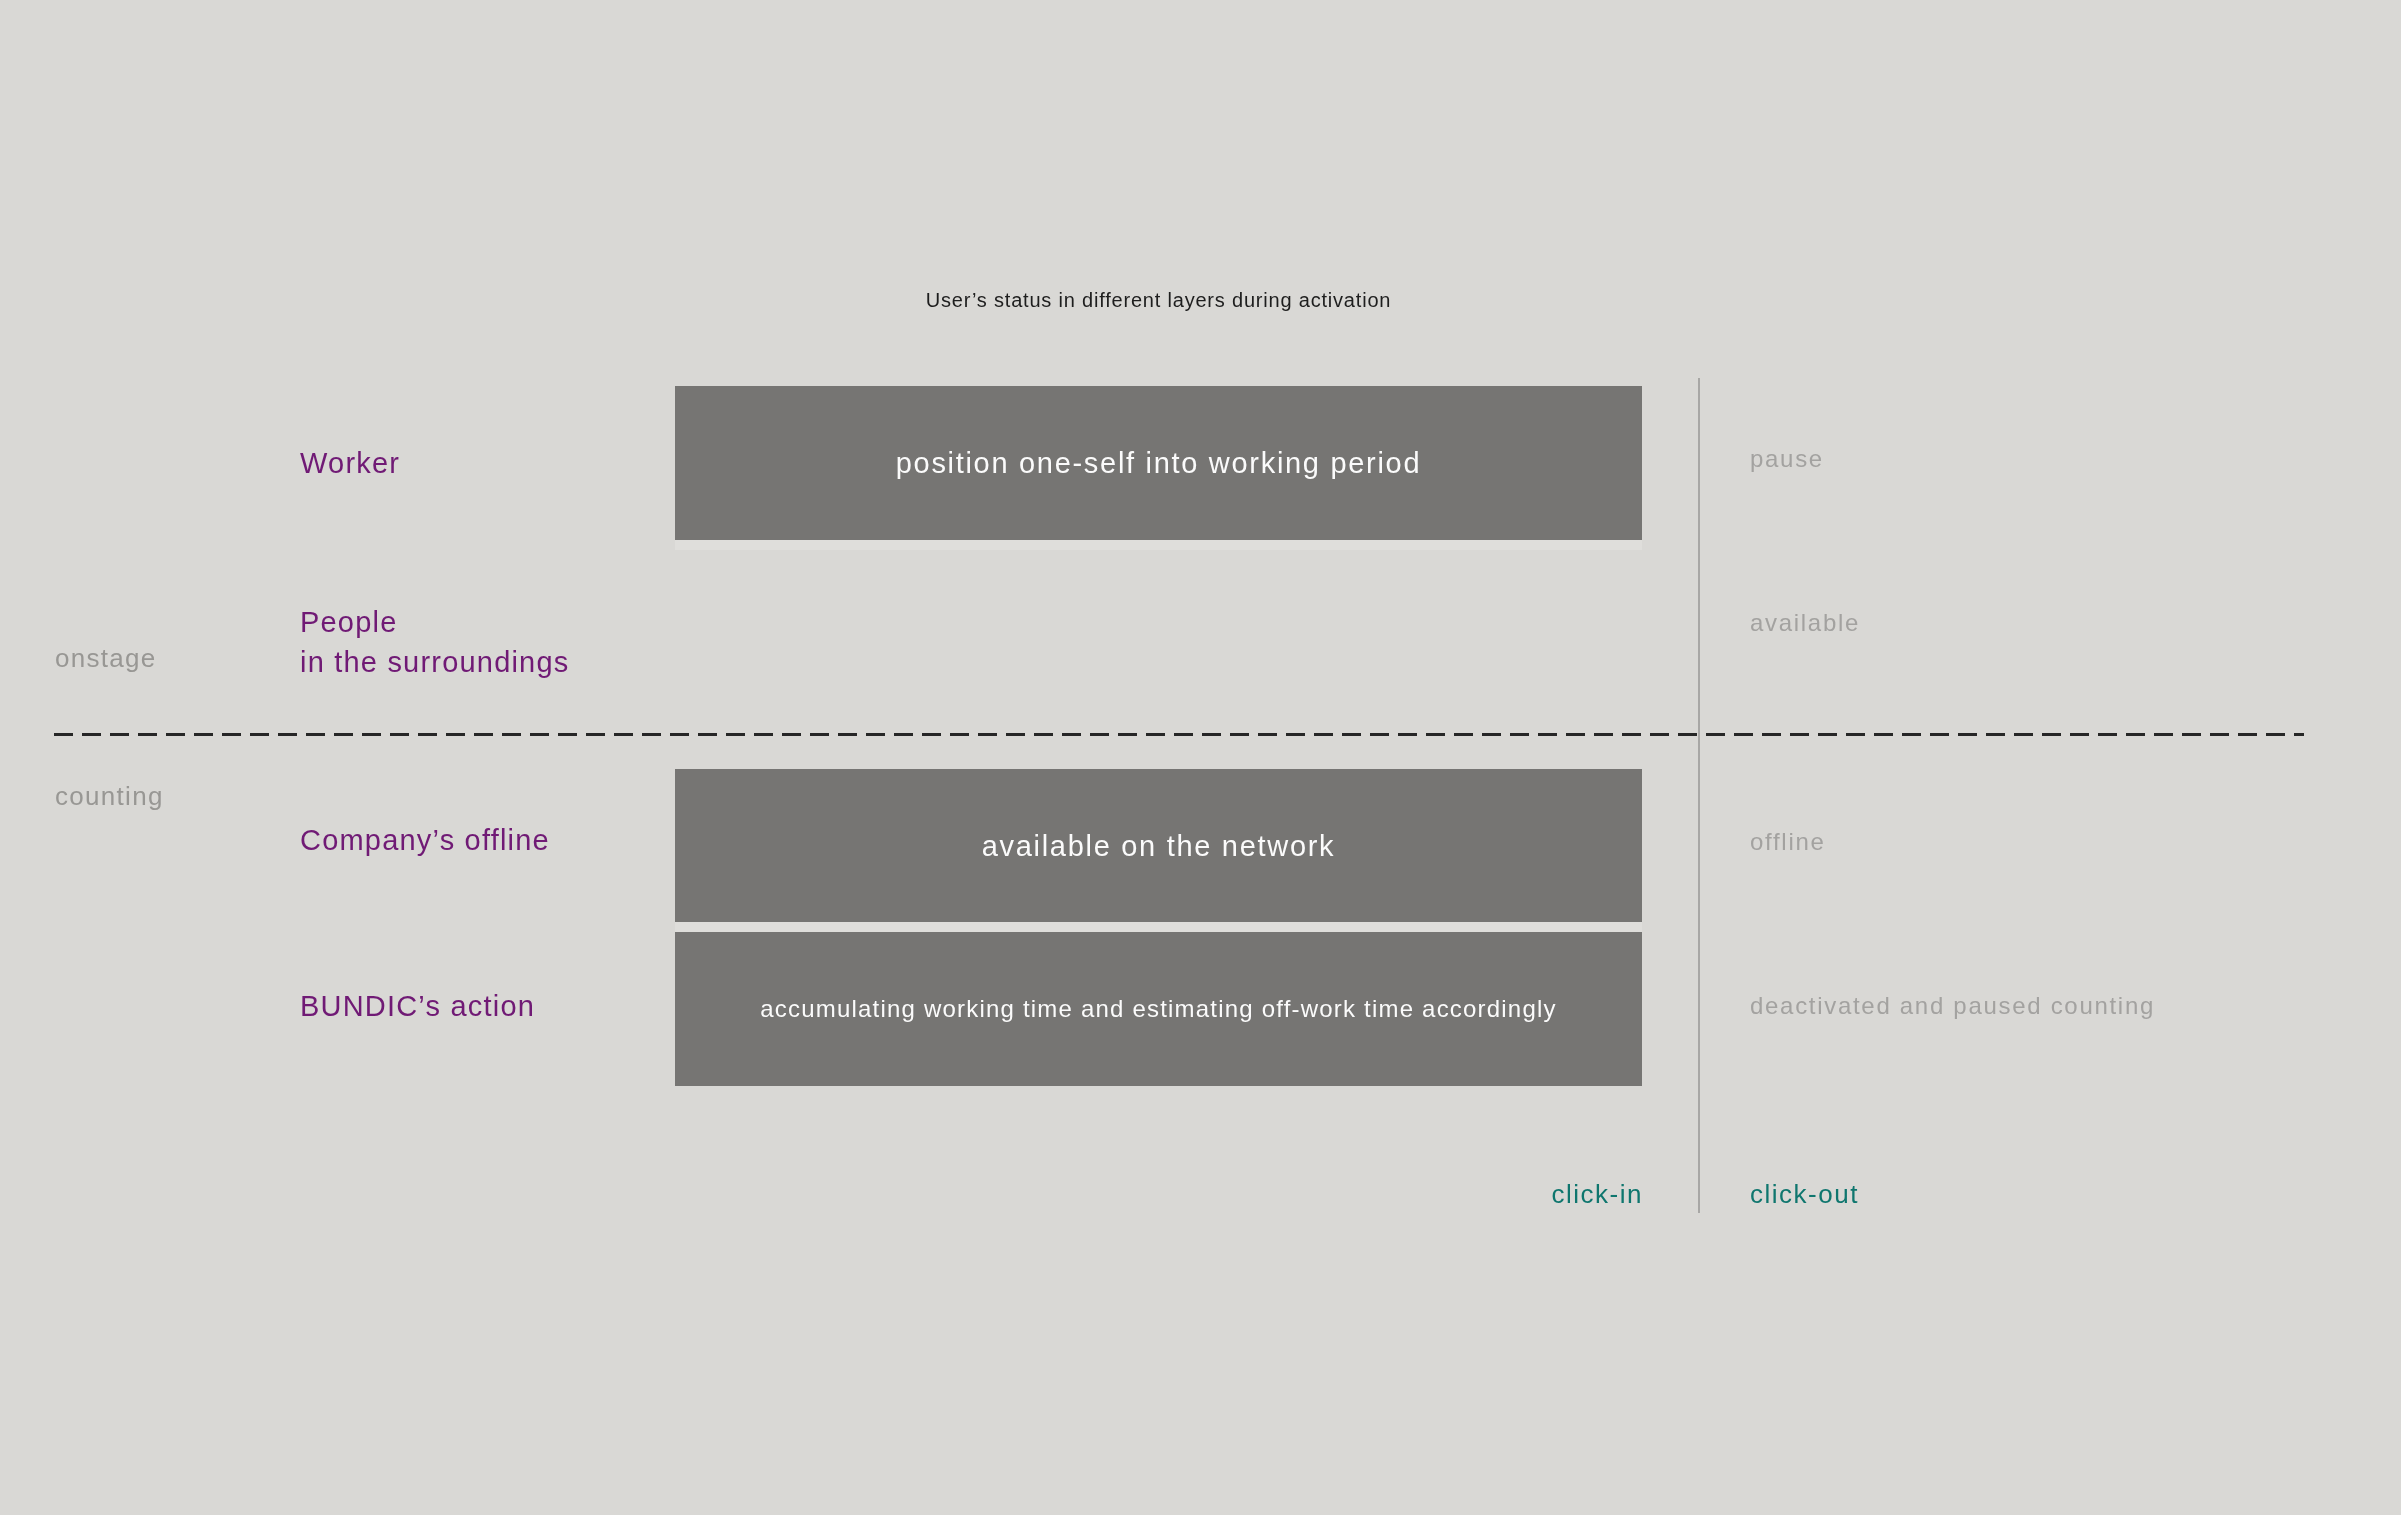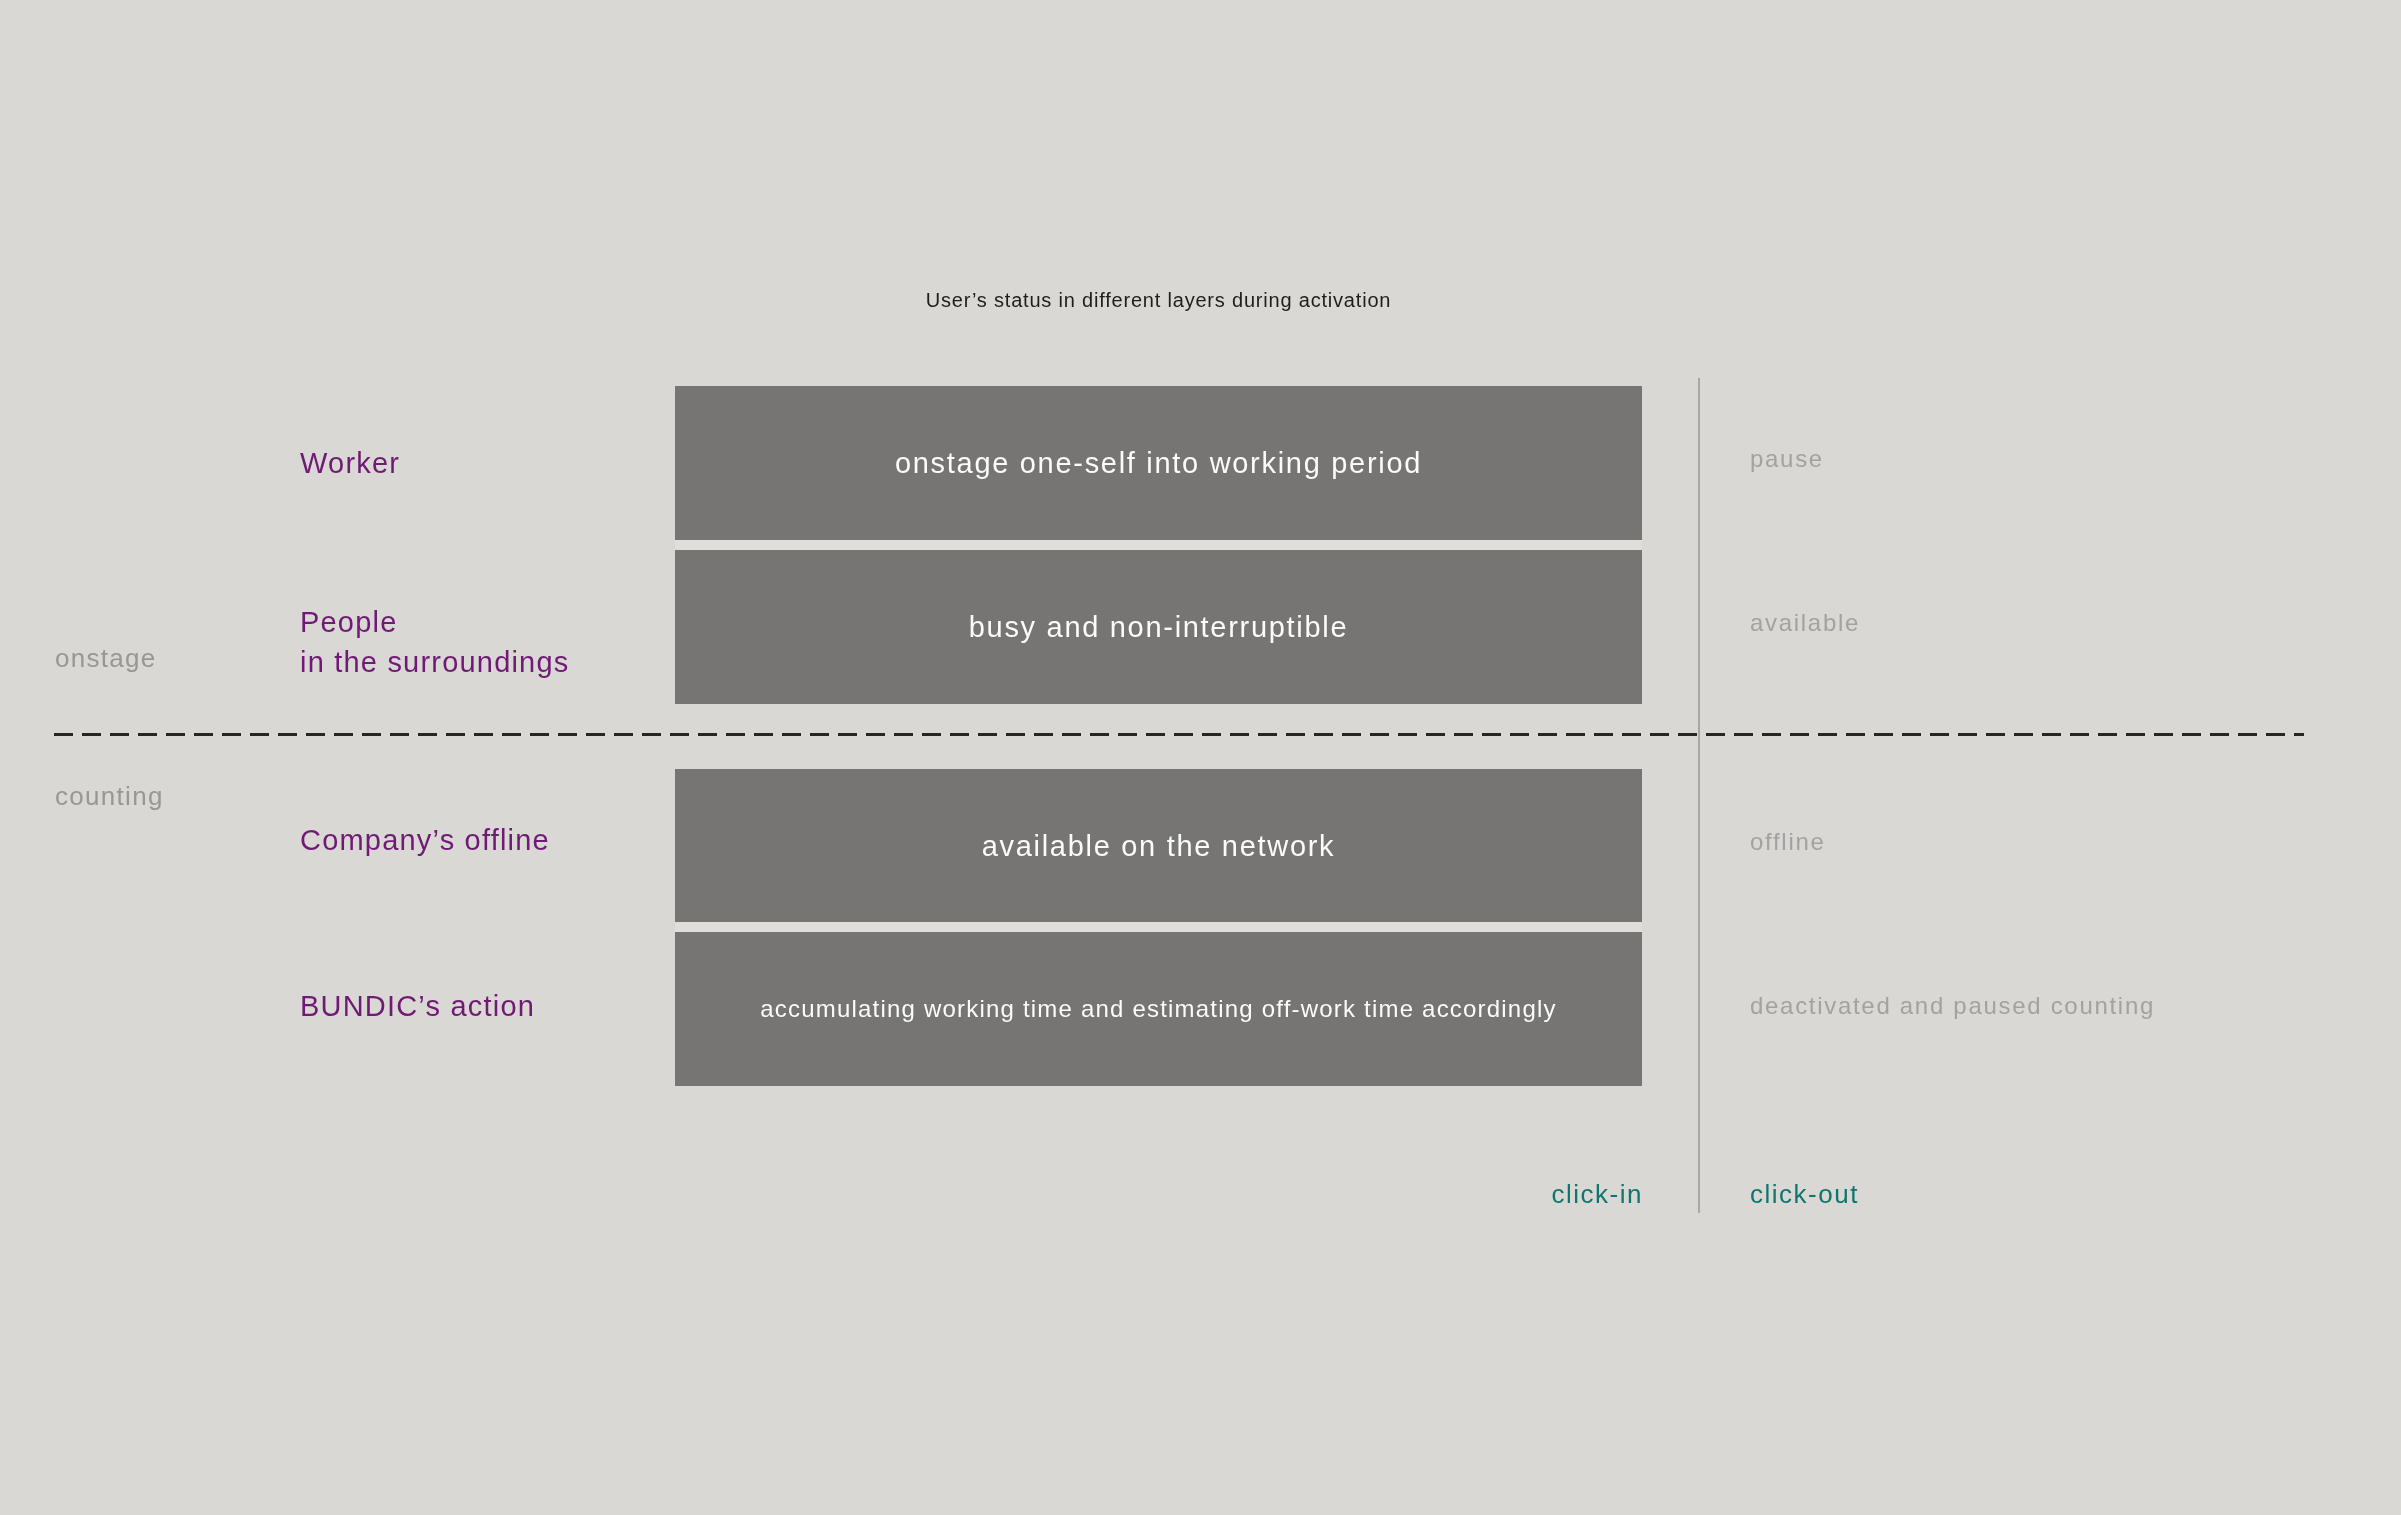--- a/index.html
+++ b/index.html
@@ -119,29 +119,26 @@
 
 <div class="canvas">
 
   <div class="title">User’s status in different layers during activation</div>
 
   <div class="stage-label onstage">onstage</div>
   <div class="stage-label backstage">counting</div>
 
   <div class="row-label label-1">Worker</div>
   <div class="bar bar-1">
-    <span>onstage one-self into working period</span>
+    <span>position one-self into working period</span>
   </div>
   <div class="status-label status-1">pause</div>
 
   <div class="row-label label-2">People
 in the surroundings</div>
-  <div class="bar bar-2">
-    <span>busy and non-interruptible</span>
-  </div>
   <div class="status-label status-2">available</div>
 
   <div class="bar-gap gap-1"></div>
 
   <div class="dashed-divider"></div>
 
   <div class="row-label label-3">Company’s offline</div>
   <div class="bar bar-3">
     <span>available on the network</span>
   </div>

